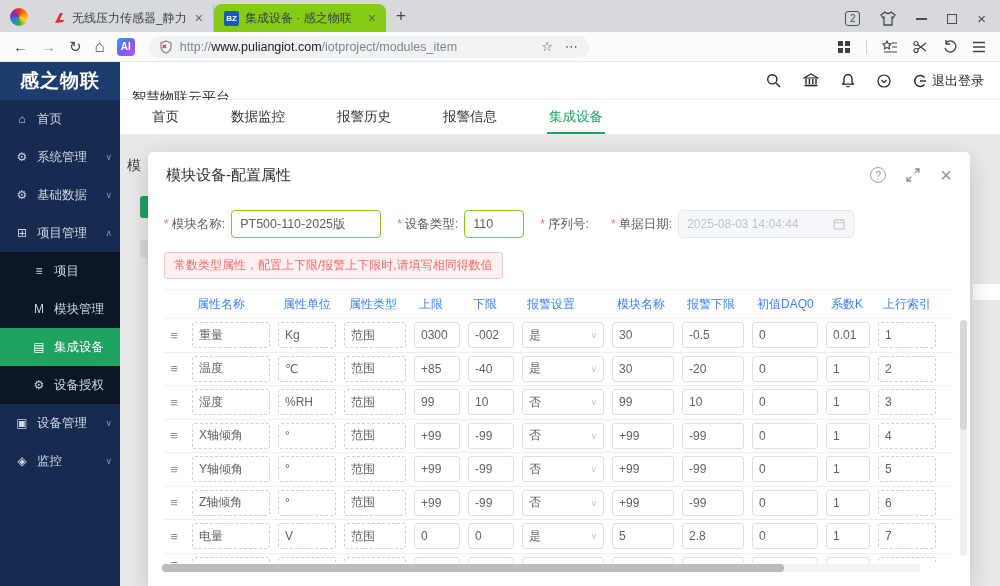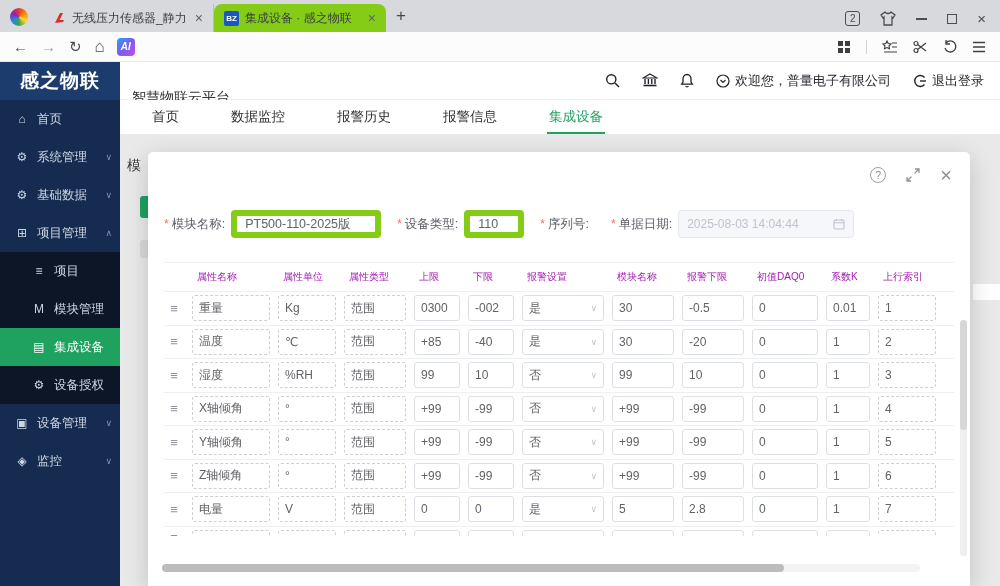--- a/index.html
+++ b/index.html
@@ -20,21 +20,21 @@
   .newtab { font-size:17px; color:#45484d; margin:0 0 6px 10px; }
   .winctrl { margin-left:auto; display:flex; align-items:center; gap:20px; padding:0 14px 6px 0; }
   .ext-badge { width:15px; height:15px; border:1.5px solid #4a4d52; border-radius:3px; font-size:10px; color:#4a4d52; display:flex; align-items:center; justify-content:center; }
   .wc-min { width:11px; height:2px; background:#4a4d52; }
   .wc-max { width:10px; height:10px; border:1.5px solid #4a4d52; }
   .wc-close { font-size:15px; color:#4a4d52; line-height:1; }
   .winctrl svg, .toolicons svg { display:block; }
 
   .toolbar { position:absolute; left:0; top:32px; width:1000px; height:30px; background:#fcfcfd; display:flex; align-items:center; border-bottom:1px solid #e8e8e8; }
   .nav-ico { font-size:15px; color:#4a4d52; margin-left:13px; line-height:1; }
-  .ai-badge { width:18px; height:18px; border-radius:4px; margin-left:12px; background:linear-gradient(135deg,#29a3f1,#7a5cf0,#c44df0); color:#fff; font-size:10px; font-weight:bold; display:flex; align-items:center; justify-content:center;font-style:italic; }
+  .ai-badge { width:18px; height:18px; border-radius:4px; margin-left:12px; background:linear-gradient(135deg,#29a3f1,#7a5cf0,#c44df0); color:#fff; font-size:10px; font-weight:bold; display:flex; align-items:center; justify-content:center; }
   .urlbar { margin-left:14px; width:440px; height:22px; background:#f0f2f4; border-radius:12px; display:flex; align-items:center; padding:0 10px; }
   .url-text { font-size:12.5px; margin-left:7px; color:#80868b; white-space:nowrap; }
   .url-text b { color:#202124; font-weight:normal; }
   .url-right { margin-left:auto; display:flex; align-items:center; gap:12px; color:#5f6368; }
   .url-star { font-size:13px; }
   .url-dots { font-size:13px; letter-spacing:1px; }
   .searchbox { margin-left:36px; width:258px; height:22px; background:#f0f2f4; border-radius:4px; display:flex; align-items:center; padding:0 9px; }
   .search-text { font-size:12.5px; color:#5f6368; margin-left:7px; white-space:nowrap; }
   .toolicons { margin-left:auto; display:flex; align-items:center; gap:15px; padding-right:14px; color:#3c4043; }
   .vdiv { width:1px; height:14px; background:#d0d3d6; }
@@ -70,30 +70,30 @@
   .modal { position:absolute; left:148px; top:152px; width:822px; height:434px; background:#fff; border-radius:5px 5px 0 0; box-shadow:0 6px 24px rgba(0,0,0,.18); overflow:hidden; }
   .mhead { height:46px; display:flex; align-items:center; padding:0 18px; }
   .mtitle { font-size:15px; color:#303133; }
   .mhicons { margin-left:auto; display:flex; align-items:center; gap:20px; color:#8b8f98; }
   .help-circ { width:16px; height:16px; border:1px solid #9aa0aa; border-radius:50%; font-size:10px; display:flex; align-items:center; justify-content:center; }
   .mclose { font-size:20px; line-height:1; color:#8b8f98; }
   .mform { display:flex; align-items:center; padding:12px 16px 14px; column-gap:16px; }
   .fgroup { display:flex; align-items:center; }
   .req { color:#f56c6c; margin-right:3px; font-size:12px; }
   .flabel { font-size:12.5px; color:#5a5e66; margin-right:6px; white-space:nowrap; }
-  .finput { height:28px; border:6px solid #84cc16; border-radius:4px; font-size:12.5px; color:#606266; padding:0 8px; font-family:inherit; }
+  .finput { height:28px; border:1px solid #84cc16; border-radius:4px; font-size:12.5px; color:#606266; padding:0 8px; font-family:inherit; }
   .w-name { width:150px; } .w-type { width:60px; } .w-serial { width:98px; }
   .fdate { width:176px; height:28px; background:#f5f7fa; border:1px solid #e4e7ed; border-radius:4px; display:flex; align-items:center; padding:0 8px; }
   .fdate span { font-size:12px; color:#bfc3cc; flex:1; }
   .notice { margin:0 16px; width:fit-content; background:#fef0f0; border:1px solid #fbc4c4; border-radius:3px; color:#f56c6c; font-size:12px; padding:4px 9px; }
 
   
   .mtable { margin:10px 16px 0; position:relative; }
   .thead { display:flex; align-items:center; column-gap:8px; height:30px; border-top:1px solid #efefef; border-bottom:1px solid #efefef; }
-  .hcell { font-size:10px; color:#a21caf; padding-left:5px; white-space:nowrap; }
+  .hcell { font-size:12px; color:#3b82f6; padding-left:5px; white-space:nowrap; }
   .trow { display:flex; align-items:center; column-gap:8px; height:33.5px; border-bottom:1px solid #efefef; }
   .drag { color:#8f939b; font-size:13px; text-align:center; }
   .cell { height:26px; border:1px solid #dcdfe6; border-radius:3px; font-size:12px; color:#606266; padding:0 6px; background:#fff; font-family:inherit; }
   .dashed { border-style:dashed; border-color:#cfcfcf; }
   .select { display:flex; align-items:center; justify-content:space-between; }
   .chev { color:#c0c4cc; font-size:9px; }
   .col-handle { width:20px; flex:none; }
   .col-name { width:78px; flex:none; } .col-unit { width:58px; flex:none; } .col-type { width:62px; flex:none; }
   .col-up { width:46px; flex:none; } .col-low { width:46px; flex:none; } .col-alarm { width:82px; flex:none; }
   .col-aup { width:62px; flex:none; } .col-alow { width:62px; flex:none; } .col-init { width:66px; flex:none; }
@@ -135,20 +135,31 @@
       <span class="wc-close">×</span>
     </div>
   </div>
 
   <div class="toolbar">
     <span class="nav-ico">←</span>
     <span class="nav-ico" style="color:#9aa0a6">→</span>
     <span class="nav-ico">↻</span>
     <span class="nav-ico" style="font-size:17px">⌂</span>
     <span class="ai-badge">AI</span>
+    <div class="urlbar">
+      <svg width="14" height="14" viewBox="0 0 14 14">
+        <path d="M7 1 L12 3 V7 C12 10 10 12 7 13 C4 12 2 10 2 7 V3 Z" fill="none" stroke="#80868b" stroke-width="1.2"></path>
+        <path d="M6 10 L10 6 M6 6 L10 10" stroke="#d93025" stroke-width="1.4" transform="translate(-1,0) scale(0.8)"></path>
+      </svg>
+      <span class="url-text"><span>http://</span><b>www.puliangiot.com</b><span>/iotproject/modules_item</span></span>
+      <span class="url-right">
+        <span class="url-star">☆</span>
+        <span class="url-dots">⋯</span>
+      </span>
+    </div>
     <div class="toolicons">
       <svg width="14" height="14" viewBox="0 0 14 14">
           <rect x="1" y="1" width="5" height="5" fill="#3c4043"></rect>
           <rect x="8" y="1" width="5" height="5" fill="#3c4043"></rect>
           <rect x="1" y="8" width="5" height="5" fill="#3c4043"></rect>
           <rect x="8" y="8" width="5" height="5" fill="#3c4043"></rect>
         </svg>
       <span class="vdiv"></span>
       <svg width="16" height="14" viewBox="0 0 16 14">
           <path d="M5 1 L6.2 3.6 L9 4 L7 6 L7.5 8.8 L5 7.5 L2.5 8.8 L3 6 L1 4 L3.8 3.6 Z" fill="none" stroke="#3c4043" stroke-width="1.1"></path>
@@ -238,21 +249,20 @@
           <svg width="14" height="15" viewBox="0 0 14 15">
             <path d="M7 1.5 C4.4 1.5 3 3.5 3 6 V9 L1.6 11.2 H12.4 L11 9 V6 C11 3.5 9.6 1.5 7 1.5 Z" fill="none" stroke="#1f2329" stroke-width="1.3"></path>
             <path d="M5.6 13 A1.6 1.6 0 0 0 8.4 13" fill="none" stroke="#1f2329" stroke-width="1.2"></path>
           </svg>
         </span>
       <span class="welcome">
         <svg width="14" height="14" viewBox="0 0 14 14">
             <circle cx="7" cy="7" r="6" fill="none" stroke="#1f2329" stroke-width="1.2"></circle>
             <path d="M4.5 6 L7 8.5 L9.5 6" fill="none" stroke="#1f2329" stroke-width="1.2"></path>
           </svg>
-        <span>欢迎您，普量电子有限公司</span>
       </span>
       <span class="logout">
         <svg width="14" height="14" viewBox="0 0 14 14">
             <path d="M11.5 3.5 A5.5 5.5 0 1 0 11.5 10.5" fill="none" stroke="#1f2329" stroke-width="1.4"></path>
             <path d="M7 7 H13" stroke="#1f2329" stroke-width="1.4"></path>
           </svg>
         <span>退出登录</span>
       </span>
     </div>
   </div>
@@ -267,20 +277,21 @@
 
   <div class="mask">
     <span class="frag-text">模</span>
     <span class="frag-green"></span>
     <span class="frag-gray"></span>
     <span class="frag-white"></span>
   </div>
 
   <div class="modal">
     <div class="mhead">
+      <span class="mtitle">模块设备-配置属性</span>
       <span class="mhicons">
         <span class="help-circ">?</span>
         <svg width="14" height="14" viewBox="0 0 14 14">
             <path d="M9 1 H13 V5 M5 13 H1 V9 M13 1 L8.6 5.4 M1 13 L5.4 8.6" fill="none" stroke="#8b8f98" stroke-width="1.3"></path>
           </svg>
         <span class="mclose">×</span>
       </span>
     </div>
 
     <div class="mform">
@@ -304,20 +315,21 @@
         <div class="fdate">
           <span>2025-08-03 14:04:44</span>
           <svg width="12" height="12" viewBox="0 0 12 12">
               <rect x="1" y="2" width="10" height="9" rx="1" fill="none" stroke="#bfc3cc" stroke-width="1.1"></rect>
               <path d="M1 4.8 H11 M3.5 1 V3 M8.5 1 V3" stroke="#bfc3cc" stroke-width="1.1"></path>
             </svg>
         </div>
       </div>
     </div>
 
+    <div class="notice">常数类型属性，配置上下限/报警上下限时,请填写相同得数值</div>
 
     <div class="mtable">
       <div class="thead">
         <span class="hcell col-handle"></span>
         <span class="hcell col-name">属性名称</span>
         <span class="hcell col-unit">属性单位</span>
         <span class="hcell col-type">属性类型</span>
         <span class="hcell col-up">上限</span>
         <span class="hcell col-low">下限</span>
         <span class="hcell col-alarm">报警设置</span>

